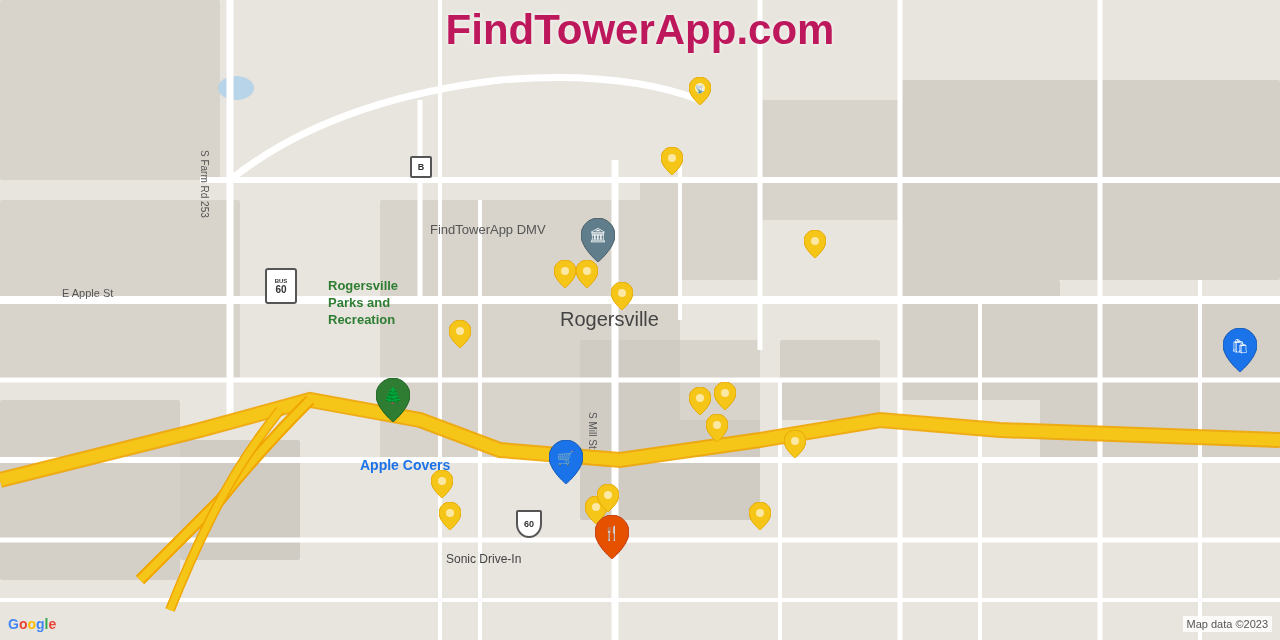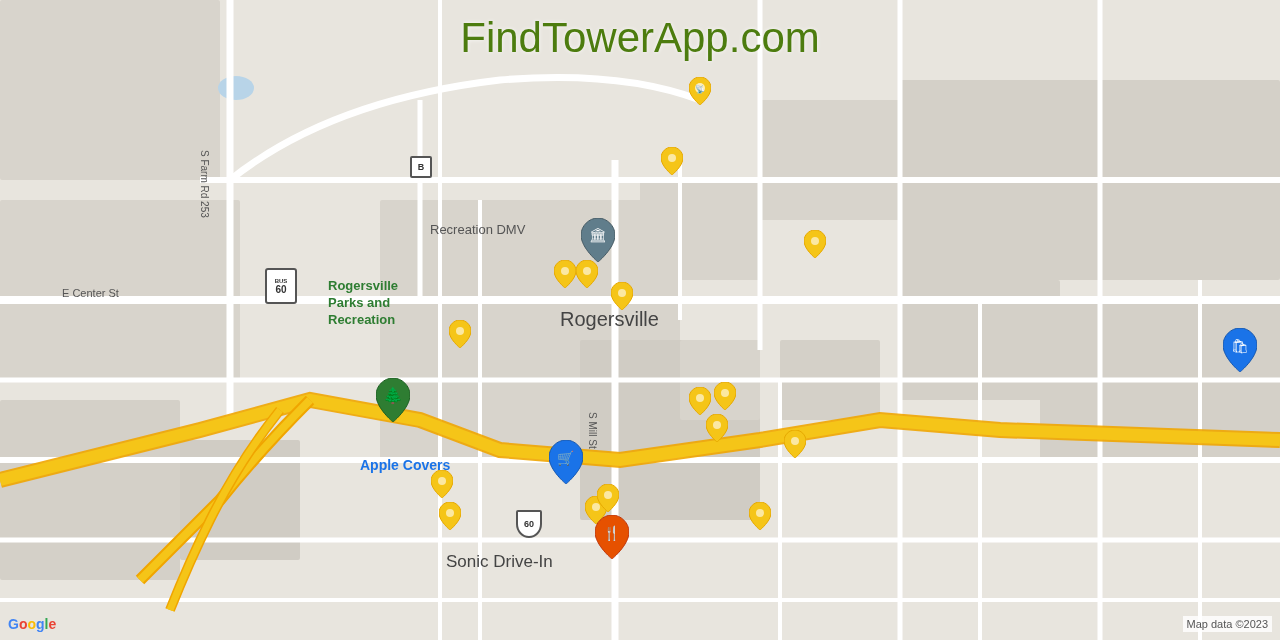--- a/index.html
+++ b/index.html
@@ -15,26 +15,26 @@
       width: 1280px;
       height: 640px;
       background-color: #e8e8e8;
       position: relative;
       overflow: hidden;
     }
 
     
     .page-title {
       position: absolute;
-      top: 14px;
+      top: 6px;
       left: 50%;
       transform: translateX(-50%);
       font-size: 42px;
-      font-weight: normal;
-      color: #4d7c0f;
+      font-weight: bold;
+      color: #be185d;
       white-space: nowrap;
       z-index: 100;
       text-shadow: 0 0 4px rgba(255,255,255,0.8);
     }
 
     
     .map-label {
       position: absolute;
       font-size: 13px;
       color: #555;
@@ -276,30 +276,30 @@
     <path d="M 310 400 Q 260 450 220 500 Q 180 540 140 580" stroke="#f5c518" stroke-width="8" fill="none"></path>
     <path d="M 280 410 Q 240 460 210 520 Q 190 560 170 610" stroke="#f0a500" stroke-width="10" fill="none"></path>
     <path d="M 280 410 Q 240 460 210 520 Q 190 560 170 610" stroke="#f5c518" stroke-width="7" fill="none"></path>
 
   </svg>
 
   <h1 class="page-title">FindTowerApp.com</h1>
 
   <div class="map-label-large" style="left: 560px; top: 308px;">Rogersville</div>
 
-  <div class="map-label" style="left: 430px; top: 222px; color: #555;">Recreation DMV</div>
+  <div class="map-label" style="left: 430px; top: 222px; color: #555;">FindTowerApp DMV</div>
 
   <div class="map-label-green" style="left: 328px; top: 278px;">Rogersville<br>Parks and<br>Recreation</div>
 
   <div class="map-label-blue" style="left: 360px; top: 456px;">Apple Covers</div>
 
 
-  <div class="map-label" style="left: 446px; top: 552px; color: #444; font-size: 17px;">Sonic Drive-In</div>
-
-  <div class="map-label" style="left: 62px; top: 287px; font-size: 11px;">E Center St</div>
+  <div class="map-label" style="left: 446px; top: 552px; color: #444; font-size: 12px;">Sonic Drive-In</div>
+
+  <div class="map-label" style="left: 62px; top: 287px; font-size: 11px;">E Apple St</div>
 
   <div class="map-label" style="left: 598px; top: 412px; font-size: 10px; transform: rotate(90deg); transform-origin: left top;">S Mill St</div>
 
   <div class="map-label" style="left: 210px; top: 150px; font-size: 10px; transform: rotate(90deg); transform-origin: left top;">S Farm Rd 253</div>
 
   <div class="road-sign" style="left: 265px; top: 268px;">
     <div class="bus-sign">
       <span style="font-size:6px;">BUS</span>
       <span style="font-size:10px; font-weight:bold;">60</span>
     </div>

